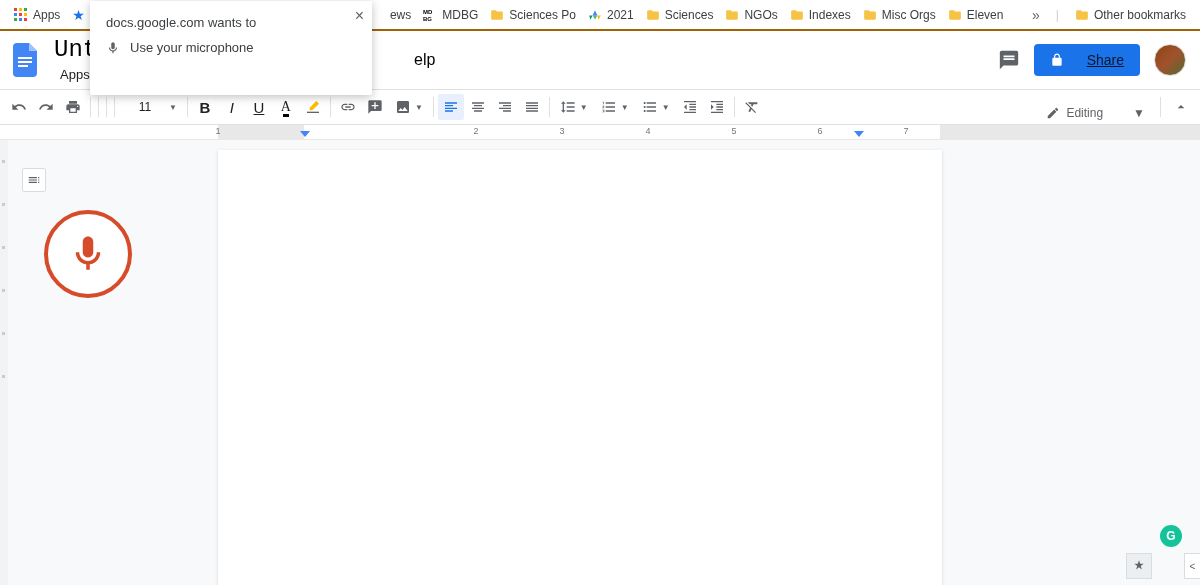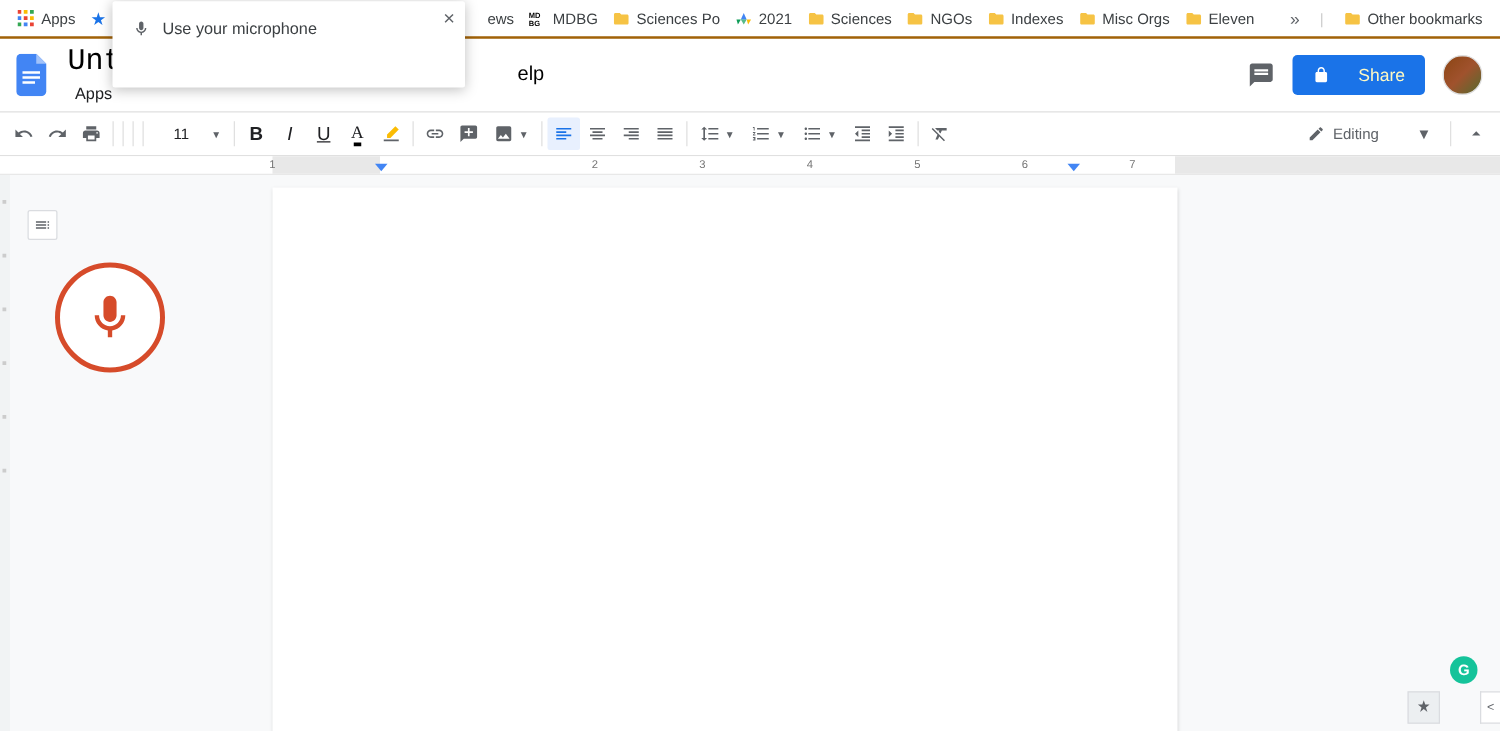--- a/index.html
+++ b/index.html
@@ -21,41 +21,41 @@
 
 .docs-header { height: 58px; display: flex; align-items: center; padding: 0 14px 0 8px; gap: 10px; }
 .docs-logo { width: 36px; height: 36px; display: flex; align-items: center; justify-content: center; }
 .docs-logo svg { width: 26px; height: 34px; }
 .title-area { display: flex; flex-direction: column; gap: 2px; }
 .doc-title { font-size: 24px; color: #000000; font-family: Liberation Mono, monospace; }
 .menu-bar { display: flex; gap: 2px; font-size: 13px; color: #202124; }
 .menu-item { padding: 2px 6px; cursor: pointer; }
 .header-right { margin-left: auto; display: flex; align-items: center; gap: 14px; }
 .comment-icon { width: 22px; height: 22px; fill: #5f6368; cursor: pointer; }
-.share-btn { background: #1a73e8; color: #fef9c3; border: none; border-radius: 4px; padding: 8px 16px; font-size: 14px; font-weight: 500; display: flex; align-items: center; gap: 23px; cursor: pointer; }
+.share-btn { background: #1a73e8; color: #0f172a; border: none; border-radius: 4px; padding: 8px 16px; font-size: 14px; font-weight: 500; display: flex; align-items: center; gap: 23px; cursor: pointer; text-decoration: underline; }
 .share-btn svg { width: 14px; height: 14px; fill: #fff; }
 .avatar { width: 32px; height: 32px; border-radius: 50%; background: linear-gradient(135deg,#8b4513,#a0522d,#556b2f); cursor: pointer; border: 1px solid #ddd; }
 
 
 .toolbar { height: 36px; border-top: 1px solid #e0e0e0; border-bottom: 1px solid #e0e0e0; display: flex; align-items: center; padding: 0 6px; gap: 1px; font-size: 12px; color: #5f6368; }
 .tb-btn { width: 26px; height: 26px; display: flex; align-items: center; justify-content: center; cursor: pointer; border-radius: 2px; }
 .tb-btn svg { width: 16px; height: 16px; fill: #5f6368; }
 .tb-sep { width: 1px; height: 20px; background: #e0e0e0; margin: 0 3px; }
 .tb-dropdown { display: flex; align-items: center; gap: 4px; padding: 0 6px; height: 26px; cursor: pointer; color: #202124; }
 .tb-dropdown .arrow { font-size: 8px; color: #5f6368; }
 .font-size-box { width: 40px; text-align: center; }
 .bold { font-weight: bold; font-family: "Times New Roman"; font-size: 15px; color: #202124;}
 .italic { font-style: italic; font-family: "Times New Roman"; font-size: 15px; color: #202124;}
 .underline { text-decoration: underline; font-family: "Times New Roman"; font-size: 15px; color: #202124;}
 .text-color { position: relative; font-family: "Times New Roman"; font-size: 14px; color: #202124;}
 .text-color::after { content:""; position:absolute; left:2px; right:2px; bottom:-2px; height:3px; background:#000; }
 .align-active { background: #e8f0fe !important; }
 .align-active svg { fill: #1a73e8; }
 .tb-right { margin-left: auto; display: flex; align-items: center; gap: 4px; }
-.editing-btn { display: flex; align-items: center; gap: 6px; padding: 0 8px; height: 26px; cursor: pointer; }
+.editing-btn { display: flex; align-items: flex-end; gap: 6px; padding: 0 8px; height: 26px; cursor: pointer; }
 .editing-btn svg { width: 14px; height: 14px; fill: #5f6368; }
 
 
 .ruler { height: 15px; background: #fff; border-bottom: 1px solid #e8e8e8; position: relative; font-size: 9px; color: #757575; }
 .ruler-inner { position: absolute; left: 218px; right: 0; top: 0; bottom: 0; }
 .ruler-dark { position:absolute; left:0; width:86px; top:0; bottom:0; background:#e8e8e8;}
 .ruler-dark2 { position:absolute; left:722px; width:300px; top:0; bottom:0; background:#e8e8e8;}
 .tick-num { position:absolute; top:1px; transform:translateX(-50%); }
 .indent-marker { position:absolute; top:6px; width:0; height:0; border-left:5px solid transparent; border-right:5px solid transparent; border-top:6px solid #4285f4; }
 .right-marker { position:absolute; top:6px; width:0; height:0; border-left:5px solid transparent; border-right:5px solid transparent; border-top:6px solid #4285f4; }
@@ -388,19 +388,20 @@
   <div class="explore-btn">
       <svg viewBox="0 0 24 24">
         <path d="M12 2l2 6h6l-5 4 2 6-5-4-5 4 2-6-5-4h6z"></path>
       </svg>
     </div>
   <div class="side-handle">&lt;</div>
 </div>
 
 <div class="perm-dialog">
   <button class="perm-close">×</button>
+  <div class="perm-title">docs.google.com wants to</div>
   <div class="perm-row">
     <svg viewBox="0 0 24 24">
         <path d="M12 14c1.66 0 3-1.34 3-3V5c0-1.66-1.34-3-3-3S9 3.34 9 5v6c0 1.66 1.34 3 3 3zm5-3c0 2.76-2.24 5-5 5s-5-2.24-5-5H5c0 3.53 2.61 6.43 6 6.92V21h2v-3.08c3.39-.49 6-3.39 6-6.92h-2z"></path>
       </svg>
     <span>Use your microphone</span>
   </div>
 </div>
 
 </body></html>

